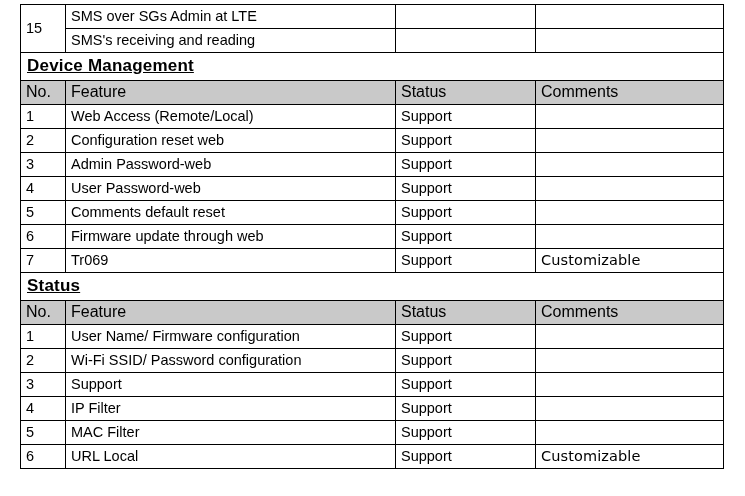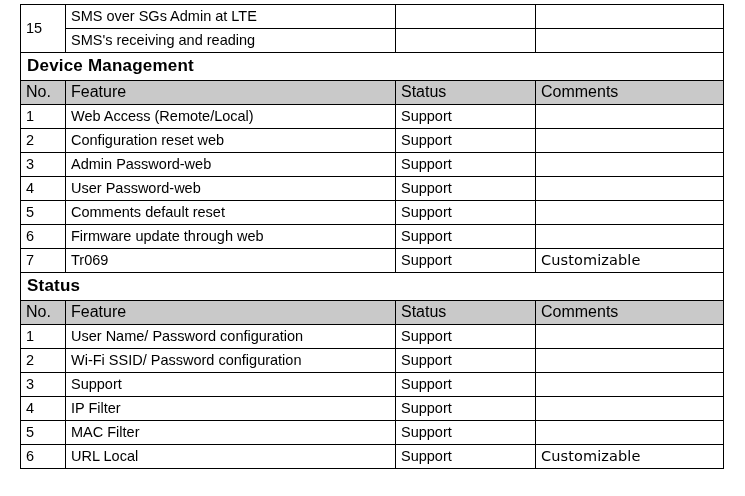--- a/index.html
+++ b/index.html
@@ -50,20 +50,21 @@
   }
   tr.header-row td {
     background: #c9c9c9;
     font-size: 16px;
   }
   tr.section-row td {
     font-weight: bold;
     font-size: 17px;
     padding: 5px 6px 6px 6px;
     letter-spacing: 0.2px;
+    text-decoration: underline;
   }
   td.comment-text {
     font-family: "DejaVu Sans", sans-serif;
     font-size: 12.5px;
     letter-spacing: 0.1px;
   }
 </style>
 </head>
 <body>
 
@@ -146,21 +147,21 @@
         <td colspan="4">Status</td>
       </tr>
       <tr class="header-row">
         <td class="num">No.</td>
         <td>Feature</td>
         <td>Status</td>
         <td>Comments</td>
       </tr>
       <tr>
         <td class="num">1</td>
-        <td>User Name/ Password configuration</td>
+        <td>User Name/ Firmware configuration</td>
         <td>Support</td>
         <td class="comment-text"></td>
       </tr>
       <tr>
         <td class="num">2</td>
         <td>Wi-Fi SSID/ Password configuration</td>
         <td>Support</td>
         <td class="comment-text"></td>
       </tr>
       <tr>

